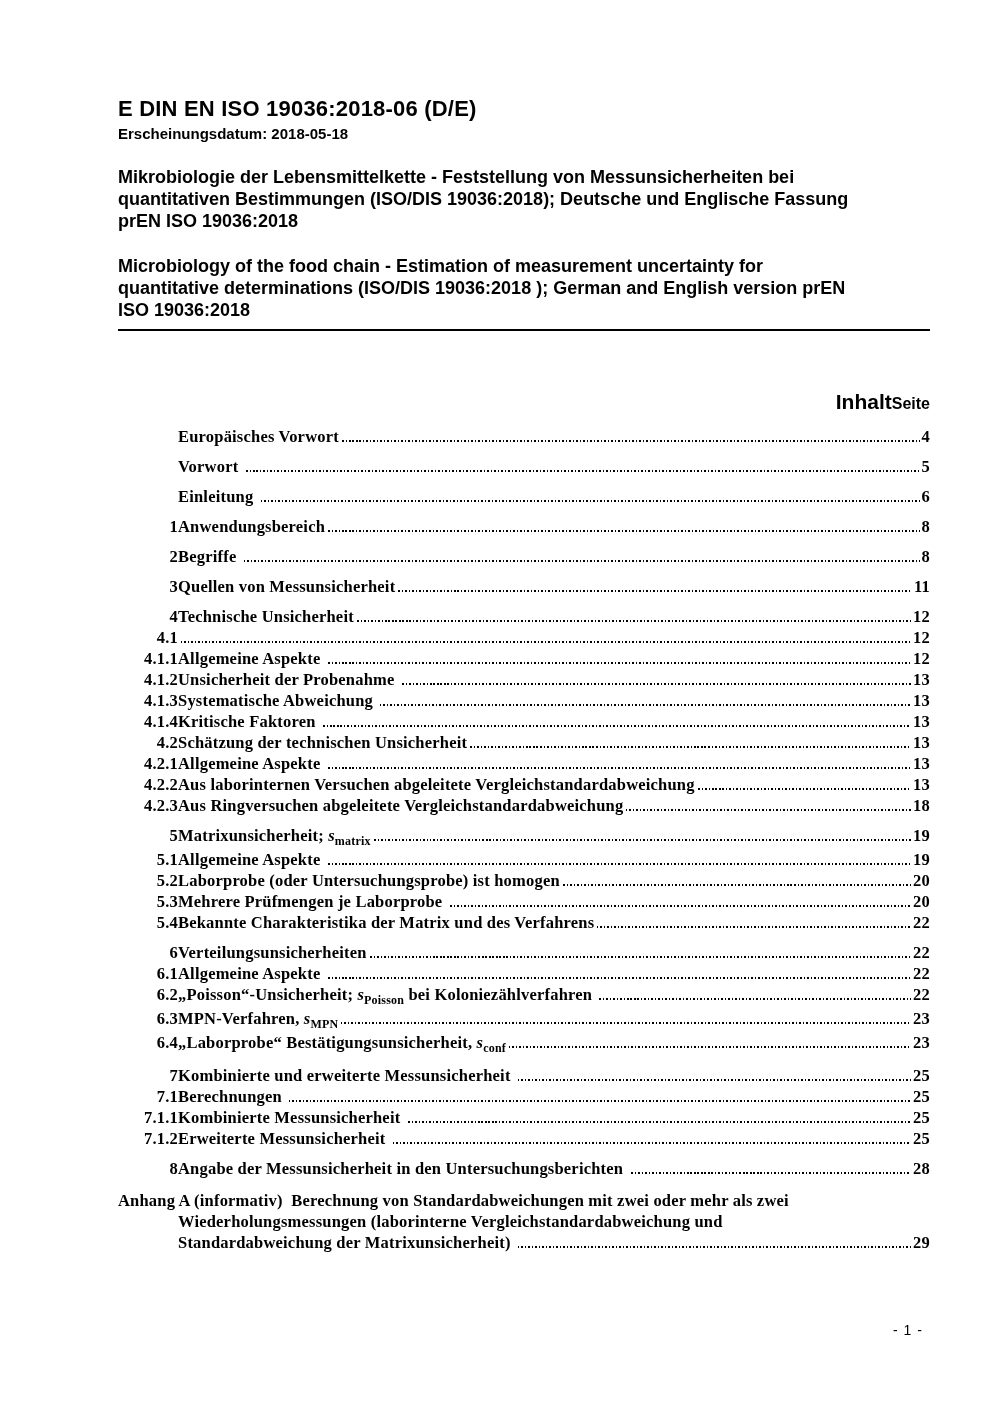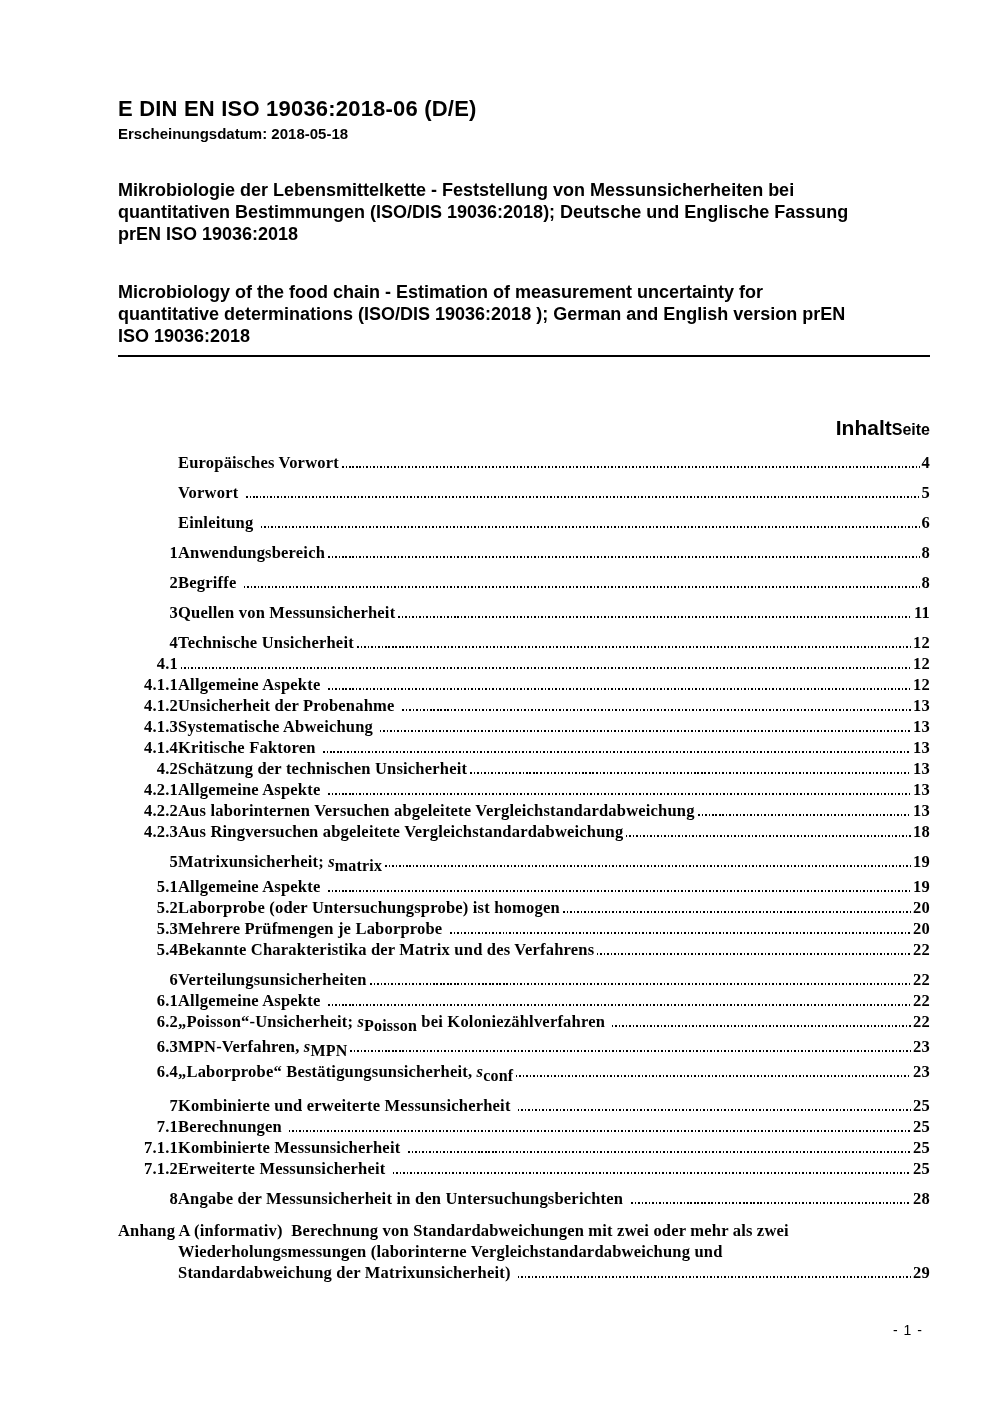--- a/index.html
+++ b/index.html
@@ -25,21 +25,21 @@
     line-height: 26px;
     letter-spacing: 0.2px;
   }
   .pub-date {
     margin-top: 3px;
     font-size: 15px;
     font-weight: bold;
     line-height: 18px;
   }
   .doc-title {
-    margin-top: 36px;
+    margin-top: 23px;
     font-size: 18px;
     font-weight: bold;
     line-height: 22px;
     white-space: pre-wrap;
   }
   .rule {
     margin-top: 8px;
     border-top: 2px solid #000;
     height: 0;
   }
@@ -67,21 +67,21 @@
     font-size: 16.5px;
     line-height: 17px;
     letter-spacing: 0.2px;
     margin-top: 4px;
   }
   .toc-row.group { margin-top: 13px; }
   .toc-num { flex: 0 0 60px; }
   .toc-title { flex: 0 1 auto; white-space: pre; }
   .it { font-style: italic; }
   .sub {
-    font-size: 16px;
+    font-size: 12px;
     line-height: 1;
     vertical-align: -4px;
   }
   .leader {
     flex: 1 1 12px;
     min-width: 12px;
     height: 2px;
     margin: 0 2px 0 3px;
     background-image: repeating-linear-gradient(to right, #000 0 1.5px, transparent 1.5px 3.5px);
   }

